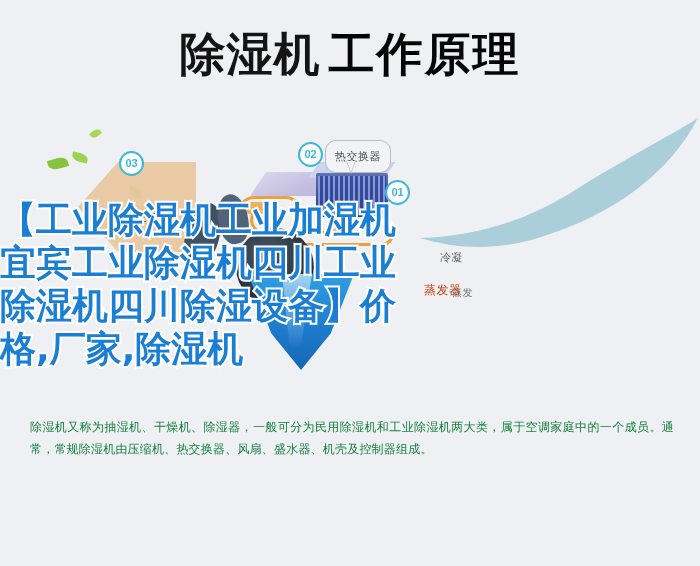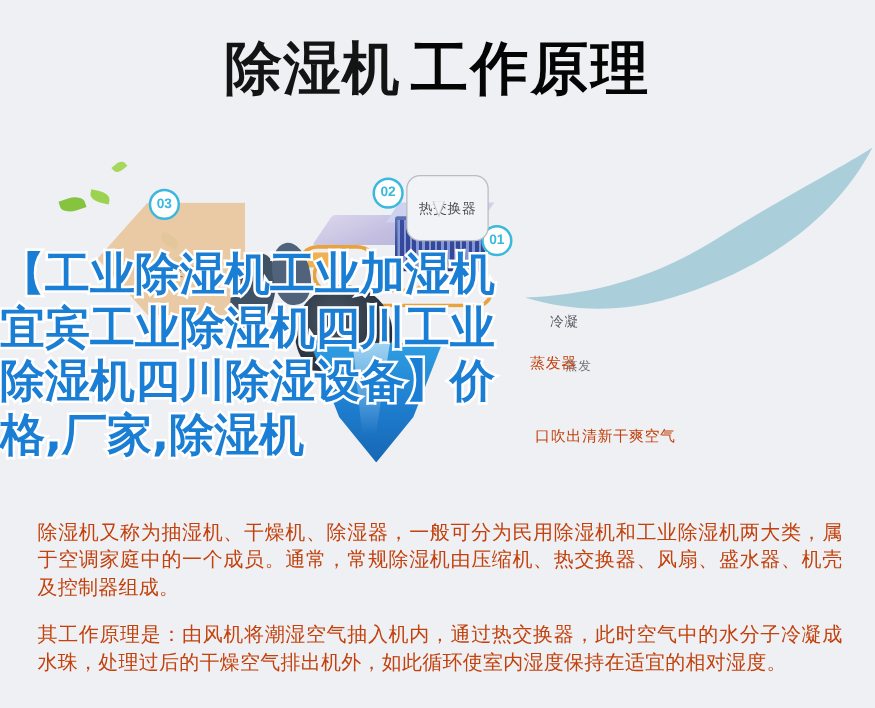--- a/index.html
+++ b/index.html
@@ -118,21 +118,21 @@
   }
   .badge.b03 { left: 119px; top: 41px; }
   .badge.b02 { left: 298px; top: 32px; }
   .badge.b01 { left: 385px; top: 70px; }
 
   
   .callout {
     position: absolute;
     left: 325px;
     top: 30px;
-    padding: 18px 9px;
+    padding: 8px 9px;
     border: 1px solid #b9bcc2;
     border-radius: 11px;
     background: #f2f3f6;
     font-size: 11px;
     color: #4a4f57;
     white-space: nowrap;
     letter-spacing: .5px;
   }
   .callout-tail {
     position: absolute;
@@ -287,23 +287,23 @@
 
   
   .body-copy {
     position: absolute;
     left: 30px;
     top: 416px;
     width: 644px;
   }
   .para {
     margin: 0 0 16px 0;
-    font-size: 16px;
+    font-size: 12px;
     line-height: 22px;
-    color: #c2410c;
+    color: #15803d;
     letter-spacing: .2px;
     text-align: justify;
   }
   .para:last-child { margin-bottom: 0; }
 </style>
 </head>
 <body>
 
 <div id="page">
 
@@ -340,35 +340,33 @@
     <div class="fan-blade blade-b"></div>
     <div class="fan-disc"></div>
 
     <div class="funnel"></div>
     <div class="funnel-light"></div>
 
     <div class="diag-label mid1">除湿</div>
     <div class="diag-label mid2">蒸发</div>
     <div class="diag-label mid3">冷凝</div>
     <div class="diag-label evap">蒸发器</div>
-    <div class="diag-label blow">口吹出清新干爽空气</div>
 
     <div class="badge b03">03</div>
     <div class="badge b02">02</div>
     <div class="badge b01">01</div>
 
     <div class="callout">热交换器</div>
     <div class="callout-tail"></div>
   </div>
 
   <div class="watermark">
     <span class="wm-line">【工业除湿机工业加湿机</span>
     <span class="wm-line">宜宾工业除湿机四川工业</span>
     <span class="wm-line">除湿机四川除湿设备】价</span>
     <span class="wm-line">格,厂家,除湿机</span>
   </div>
 
   <div class="body-copy">
     <p class="para">除湿机又称为抽湿机、干燥机、除湿器，一般可分为民用除湿机和工业除湿机两大类，属于空调家庭中的一个成员。通常，常规除湿机由压缩机、热交换器、风扇、盛水器、机壳及控制器组成。</p>
-    <p class="para">其工作原理是：由风机将潮湿空气抽入机内，通过热交换器，此时空气中的水分子冷凝成水珠，处理过后的干燥空气排出机外，如此循环使室内湿度保持在适宜的相对湿度。</p>
   </div>
 
 </div>
 
 </body></html>

